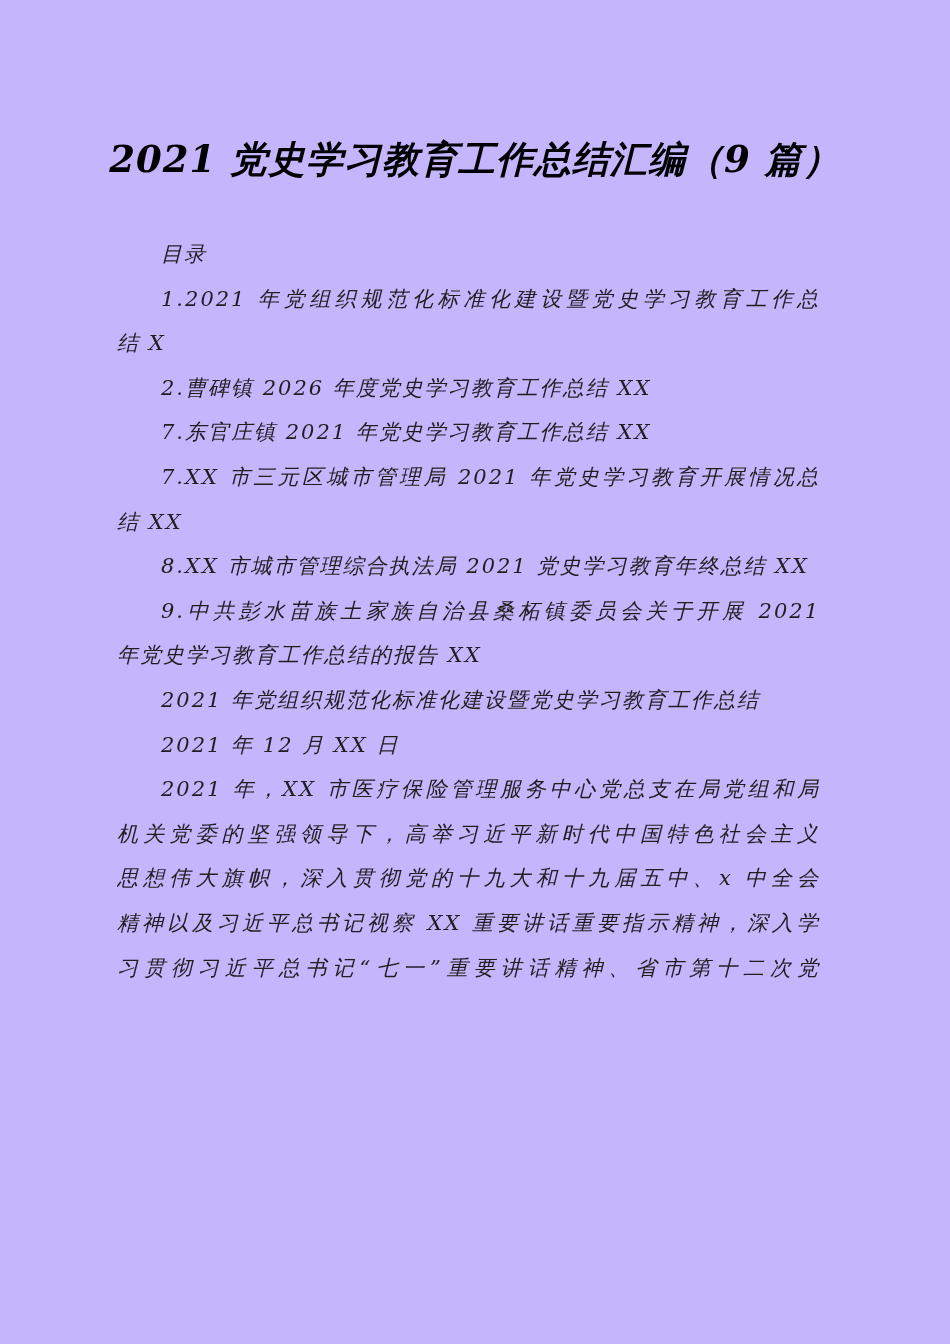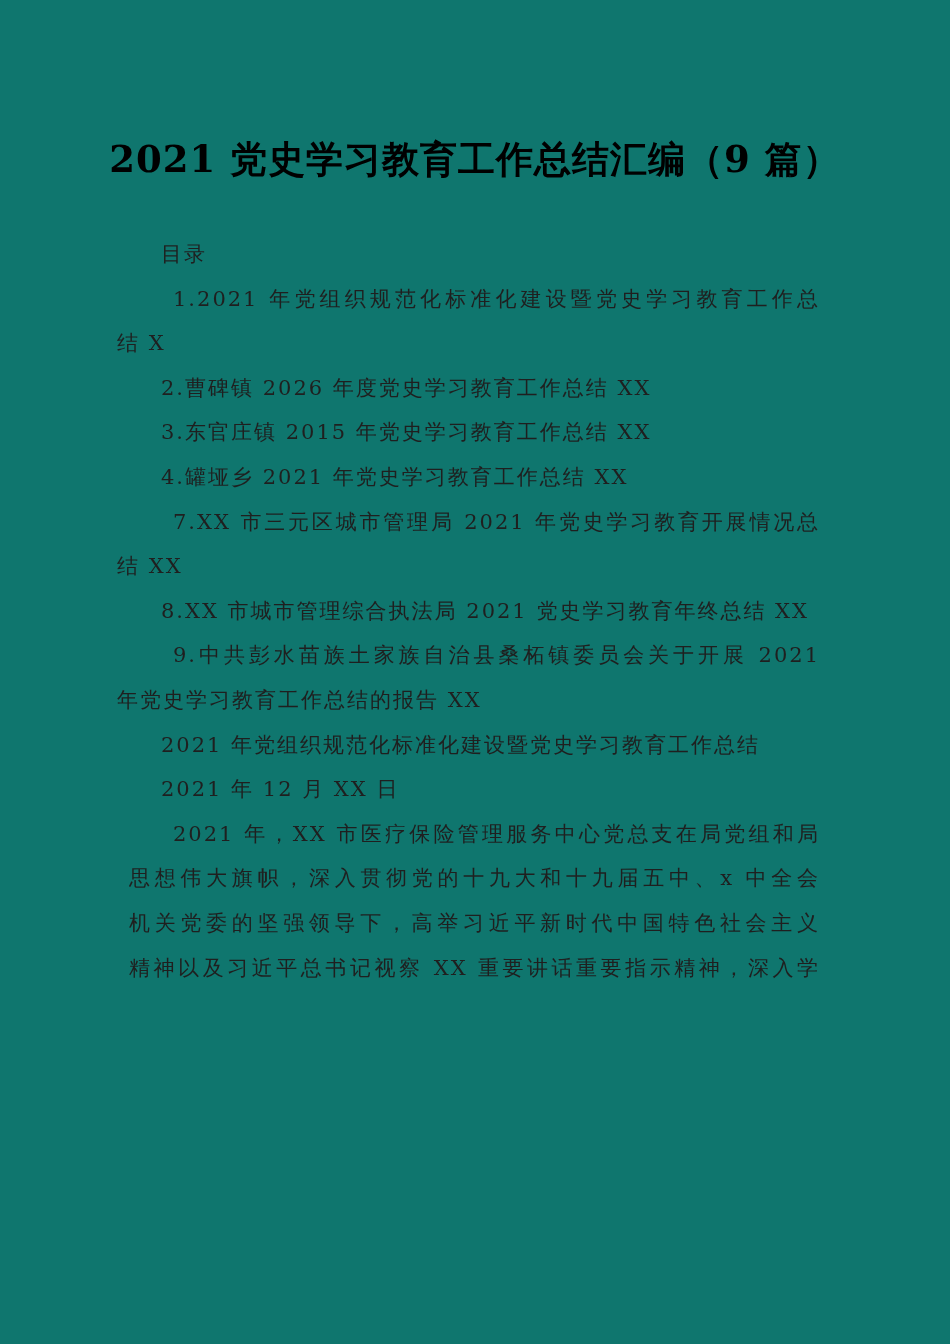--- a/index.html
+++ b/index.html
@@ -11,21 +11,22 @@
     width: 950px;
     height: 1344px;
     position: relative;
     overflow: hidden;
     font-family: "DejaVu Serif", "Liberation Serif", serif;
     color: #1c1c1c;
   }
   .page {
     position: absolute;
     inset: 0;
-    background: #0f766e;
+    background: #c4b5fd;
+    font-style: italic;
   }
   .doc-title {
     position: absolute;
     top: 133px;
     left: 0;
     right: 0;
     margin: 0;
     text-align: center;
     font-size: 37px;
     line-height: 52px;
@@ -48,44 +49,43 @@
     color: #1f1f1f;
     overflow: hidden;
     white-space: nowrap;
     text-align: left;
   }
   .doc-line.fill {
     white-space: normal;
     text-align: justify;
     text-align-last: justify;
     text-justify: inter-character;
-    margin-left: 12px;
   }
   .doc-line.indent {
     text-indent: 44px;
   }
 </style>
 </head>
 <body>
 
 <div class="page">
   <h1 class="doc-title">2021 党史学习教育工作总结汇编（9 篇）</h1>
 
   <div class="doc-body" id="doc-body">
       <div class="doc-line indent">目录</div>
       <div class="doc-line indent fill">1.2021 年党组织规范化标准化建设暨党史学习教育工作总</div>
       <div class="doc-line">结 X</div>
       <div class="doc-line indent">2.曹碑镇 2026 年度党史学习教育工作总结 XX</div>
-      <div class="doc-line indent">3.东官庄镇 2015 年党史学习教育工作总结 XX</div>
-      <div class="doc-line indent">4.罐垭乡 2021 年党史学习教育工作总结 XX</div>
+      <div class="doc-line indent">7.东官庄镇 2021 年党史学习教育工作总结 XX</div>
       <div class="doc-line indent fill">7.XX 市三元区城市管理局 2021 年党史学习教育开展情况总</div>
       <div class="doc-line">结 XX</div>
       <div class="doc-line indent">8.XX 市城市管理综合执法局 2021 党史学习教育年终总结 XX</div>
       <div class="doc-line indent fill">9.中共彭水苗族土家族自治县桑柘镇委员会关于开展 2021</div>
       <div class="doc-line">年党史学习教育工作总结的报告 XX</div>
       <div class="doc-line indent">2021 年党组织规范化标准化建设暨党史学习教育工作总结</div>
       <div class="doc-line indent">2021 年 12 月 XX 日</div>
       <div class="doc-line indent fill">2021 年，XX 市医疗保险管理服务中心党总支在局党组和局</div>
+      <div class="doc-line fill">机关党委的坚强领导下，高举习近平新时代中国特色社会主义</div>
       <div class="doc-line fill">思想伟大旗帜，深入贯彻党的十九大和十九届五中、x 中全会</div>
-      <div class="doc-line fill">机关党委的坚强领导下，高举习近平新时代中国特色社会主义</div>
       <div class="doc-line fill">精神以及习近平总书记视察 XX 重要讲话重要指示精神，深入学</div>
+      <div class="doc-line fill">习贯彻习近平总书记“七一”重要讲话精神、省市第十二次党</div>
     </div>
 </div>
 
 </body></html>

